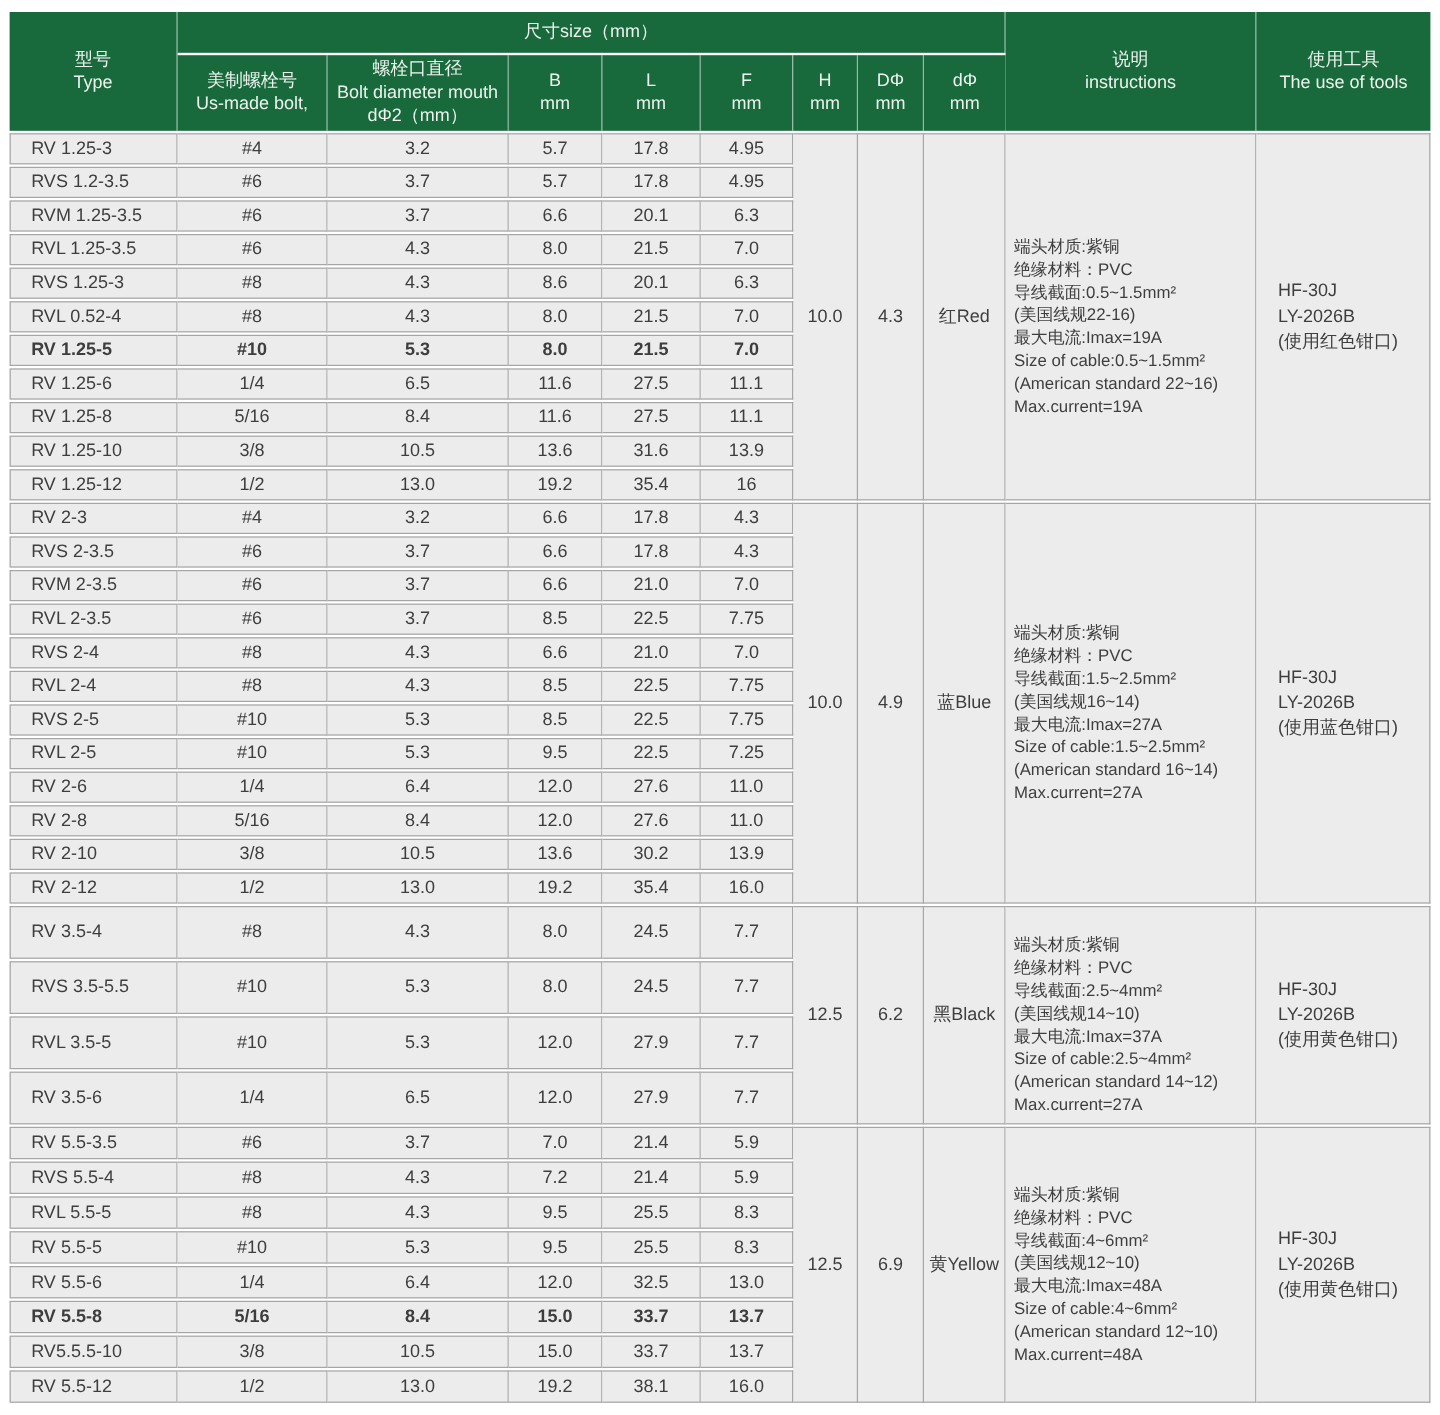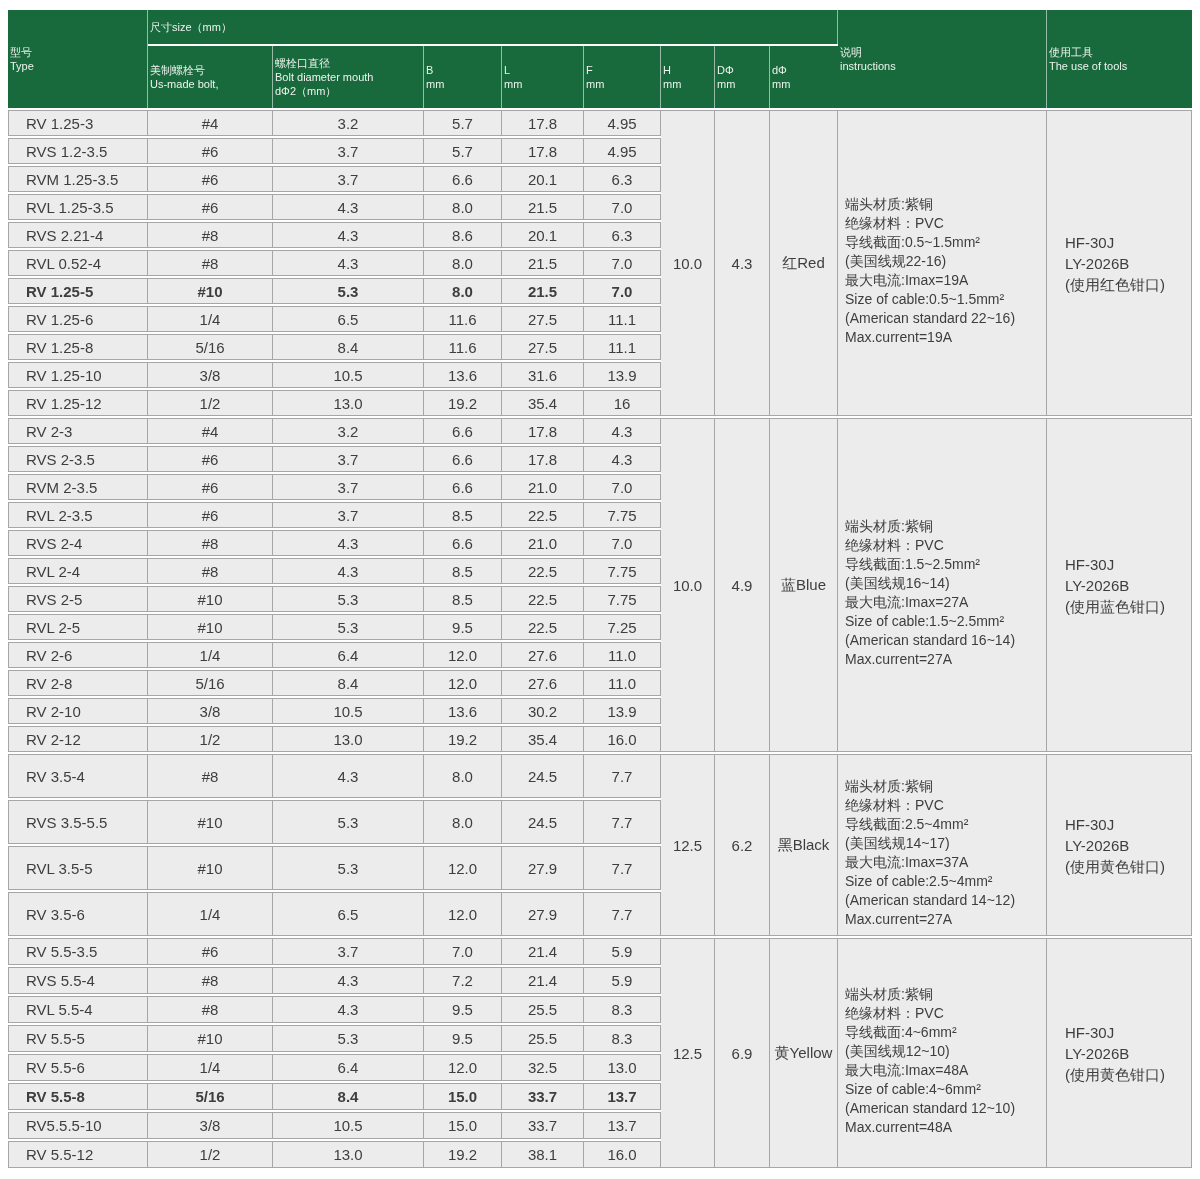--- a/index.html
+++ b/index.html
@@ -19,23 +19,23 @@
   table{
     border-collapse:separate;
     border-spacing:0 2px;
     table-layout:fixed;
     width:1184px;
   }
   th{
     background:var(--green);
     color:var(--head-ink);
     font-weight:normal;
-    font-size:11px;
+    font-size:15px;
     line-height:1.3;
-    text-align:left;
+    text-align:center;
     vertical-align:middle;
     white-space:pre-line;
     border-right:1px solid rgba(255,255,255,0.55);
     padding:2px 2px;
     box-sizing:border-box;
   }
   thead tr th:last-child{border-right:none;}
   tr.head-top{height:34px;}
   tr.head-sub{height:62px;}
   td{
@@ -149,21 +149,21 @@
         </tr>
         <tr style="height: 26px;">
           <td class="model">RVL 1.25-3.5</td>
           <td>#6</td>
           <td>4.3</td>
           <td>8.0</td>
           <td>21.5</td>
           <td>7.0</td>
         </tr>
         <tr style="height: 26px;">
-          <td class="model">RVS 2.21-4</td>
+          <td class="model">RVS 1.25-3</td>
           <td>#8</td>
           <td>4.3</td>
           <td>8.6</td>
           <td>20.1</td>
           <td>6.3</td>
         </tr>
         <tr style="height: 26px;">
           <td class="model">RVL 0.52-4</td>
           <td>#8</td>
           <td>4.3</td>
@@ -332,21 +332,21 @@
           <td>8.0</td>
           <td>24.5</td>
           <td>7.7</td>
           <td rowspan="4">12.5</td>
           <td rowspan="4">6.2</td>
           <td rowspan="4">黑Black</td>
           <td rowspan="4" class="instr">
             <div>端头材质:紫铜</div>
             <div>绝缘材料：PVC</div>
             <div>导线截面:2.5~4mm²</div>
-            <div>(美国线规14~17)</div>
+            <div>(美国线规14~10)</div>
             <div>最大电流:Imax=37A</div>
             <div>Size of cable:2.5~4mm²</div>
             <div>(American standard 14~12)</div>
             <div>Max.current=27A</div>
           </td>
           <td rowspan="4" class="tools">
             <div>HF-30J</div>
             <div>LY-2026B</div>
             <div>(使用黄色钳口)</div>
           </td>
@@ -403,21 +403,21 @@
         </tr>
         <tr style="height: 27px;">
           <td class="model">RVS 5.5-4</td>
           <td>#8</td>
           <td>4.3</td>
           <td>7.2</td>
           <td>21.4</td>
           <td>5.9</td>
         </tr>
         <tr style="height: 27px;">
-          <td class="model">RVL 5.5-4</td>
+          <td class="model">RVL 5.5-5</td>
           <td>#8</td>
           <td>4.3</td>
           <td>9.5</td>
           <td>25.5</td>
           <td>8.3</td>
         </tr>
         <tr style="height: 27px;">
           <td class="model">RV 5.5-5</td>
           <td>#10</td>
           <td>5.3</td>

